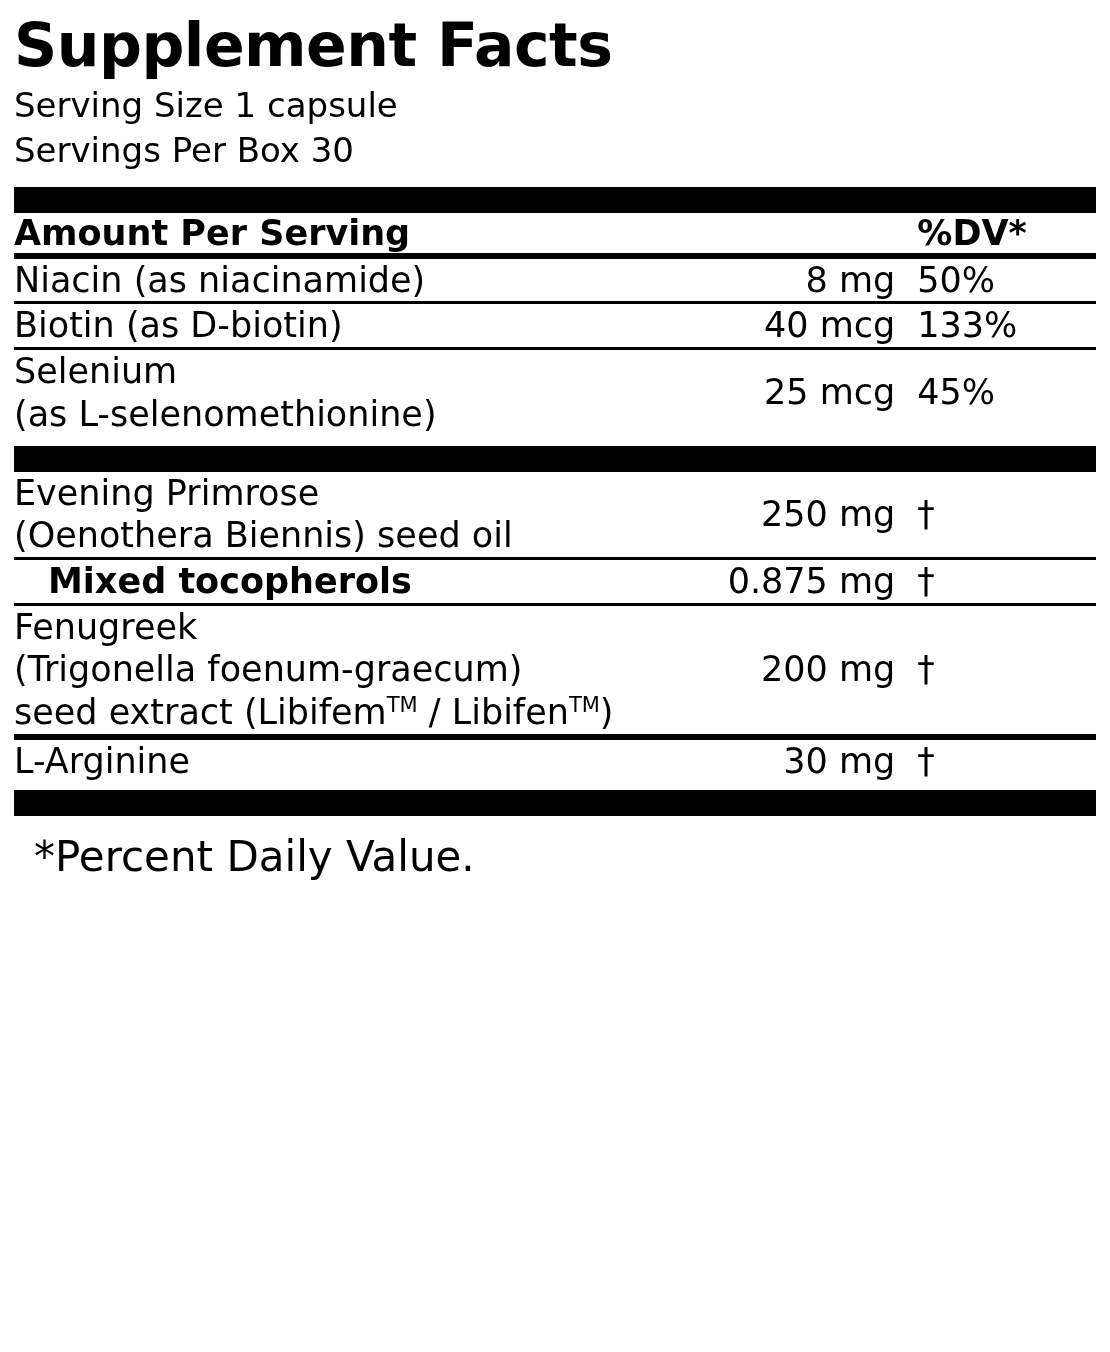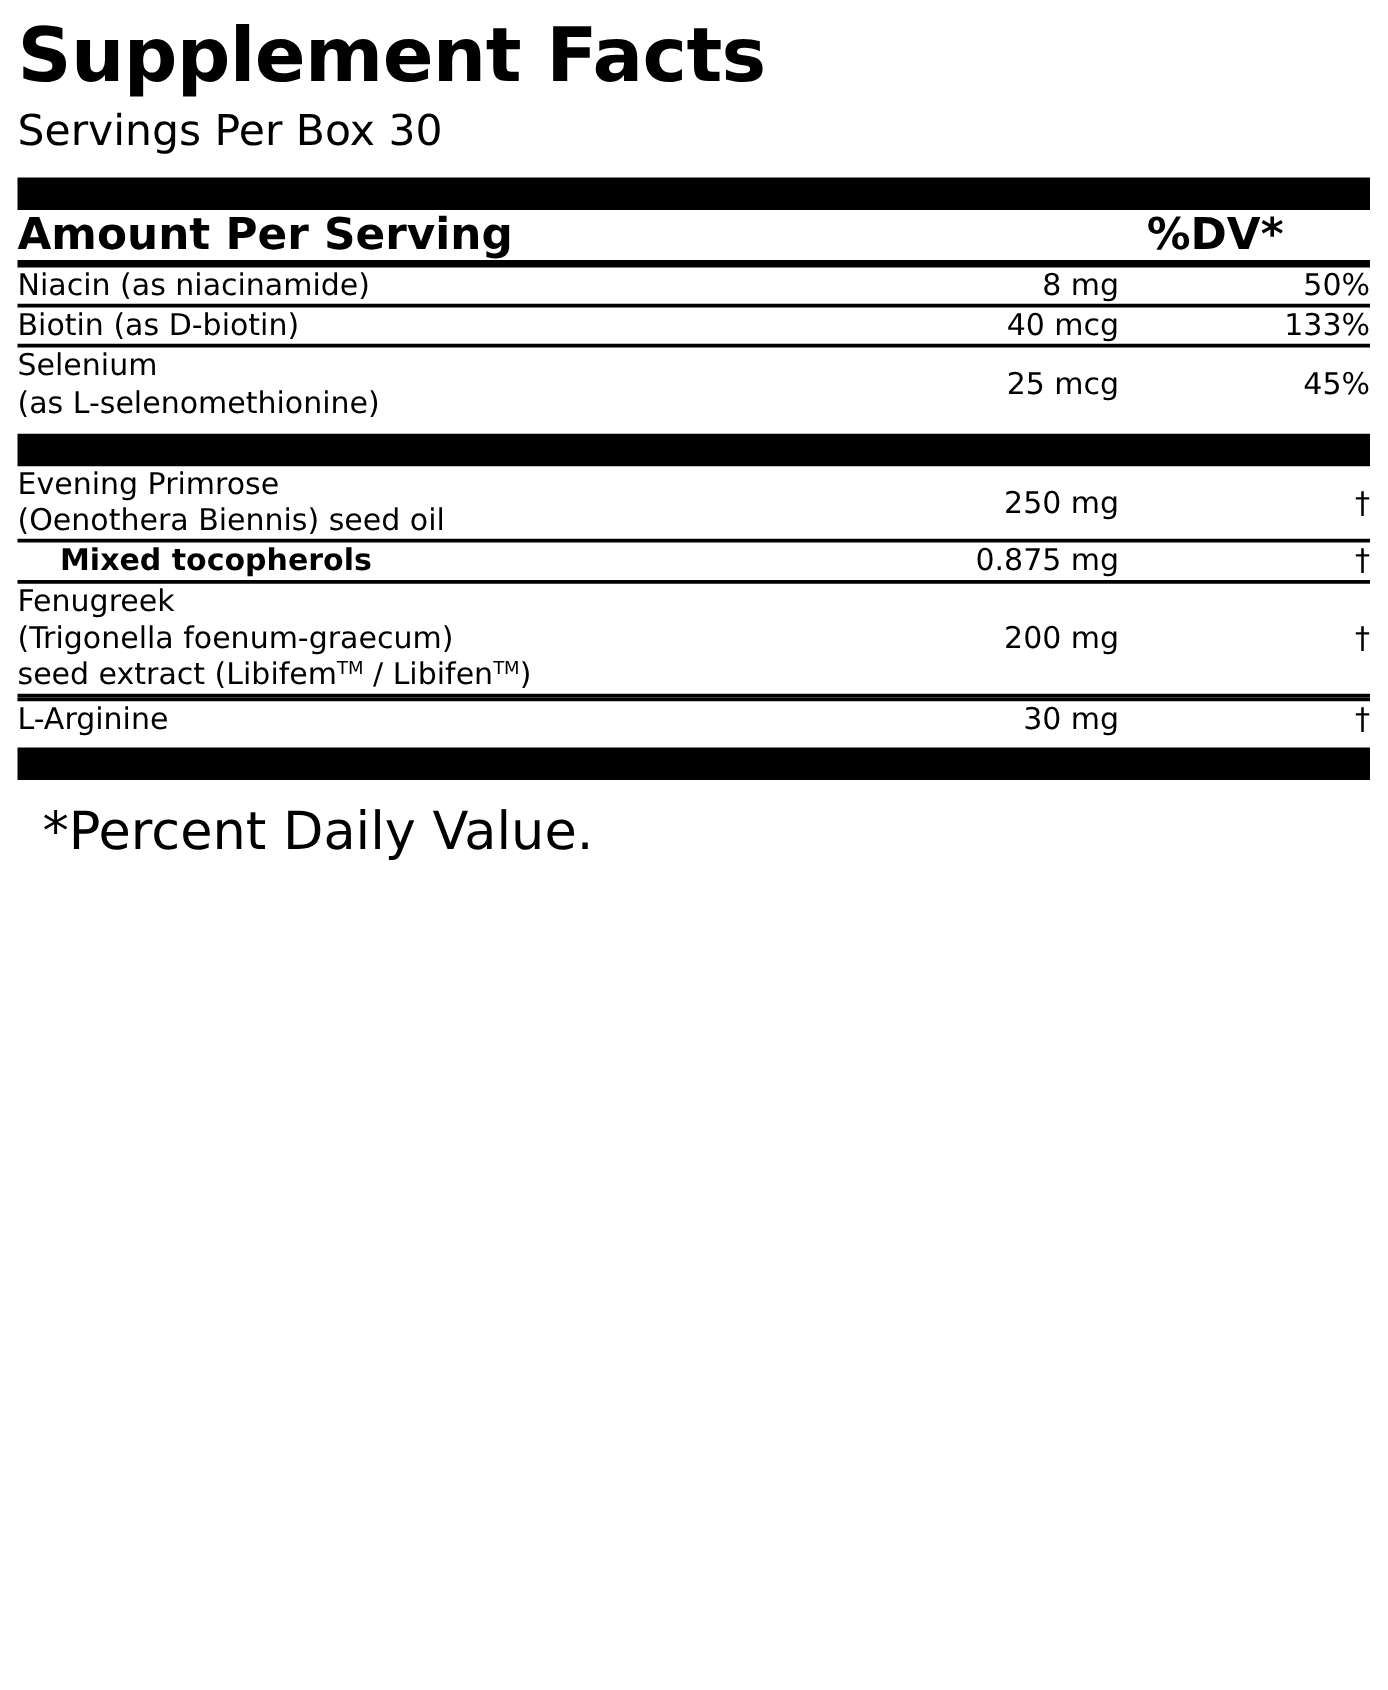--- a/index.html
+++ b/index.html
@@ -58,31 +58,31 @@
 
   .hdr-row td {
     font-size: 35px;
     font-weight: bold;
     padding: 10px 0 10px 0;
   }
   .hdr-dv {
     text-align: left;
   }
   .row td {
-    font-size: 24px;
+    font-size: 35px;
     line-height: 1.22;
     padding: 10px 0 10px 0;
   }
   .row td.amount {
     text-align: right;
     white-space: nowrap;
     padding-right: 22px;
   }
   .row td.dv {
-    text-align: right;
+    text-align: left;
     white-space: nowrap;
   }
   .row td.name {
     padding-right: 6px;
   }
   .row td.name.indent {
     padding-left: 34px;
     font-weight: bold;
   }
   .sep {
@@ -103,20 +103,21 @@
     font-size: 35px;
   }
 </style>
 </head>
 <body>
 
 <div class="panel">
 
   <div class="title">Supplement Facts</div>
 
+  <div class="serving-line">Serving Size 1 capsule</div>
   <div class="serving-line">Servings Per Box 30</div>
 
   <div class="bar-thick"></div>
 
   <table class="facts">
     <colgroup>
       <col class="col-name">
         <col class="col-amount">
         <col class="col-dv">
     </colgroup>

